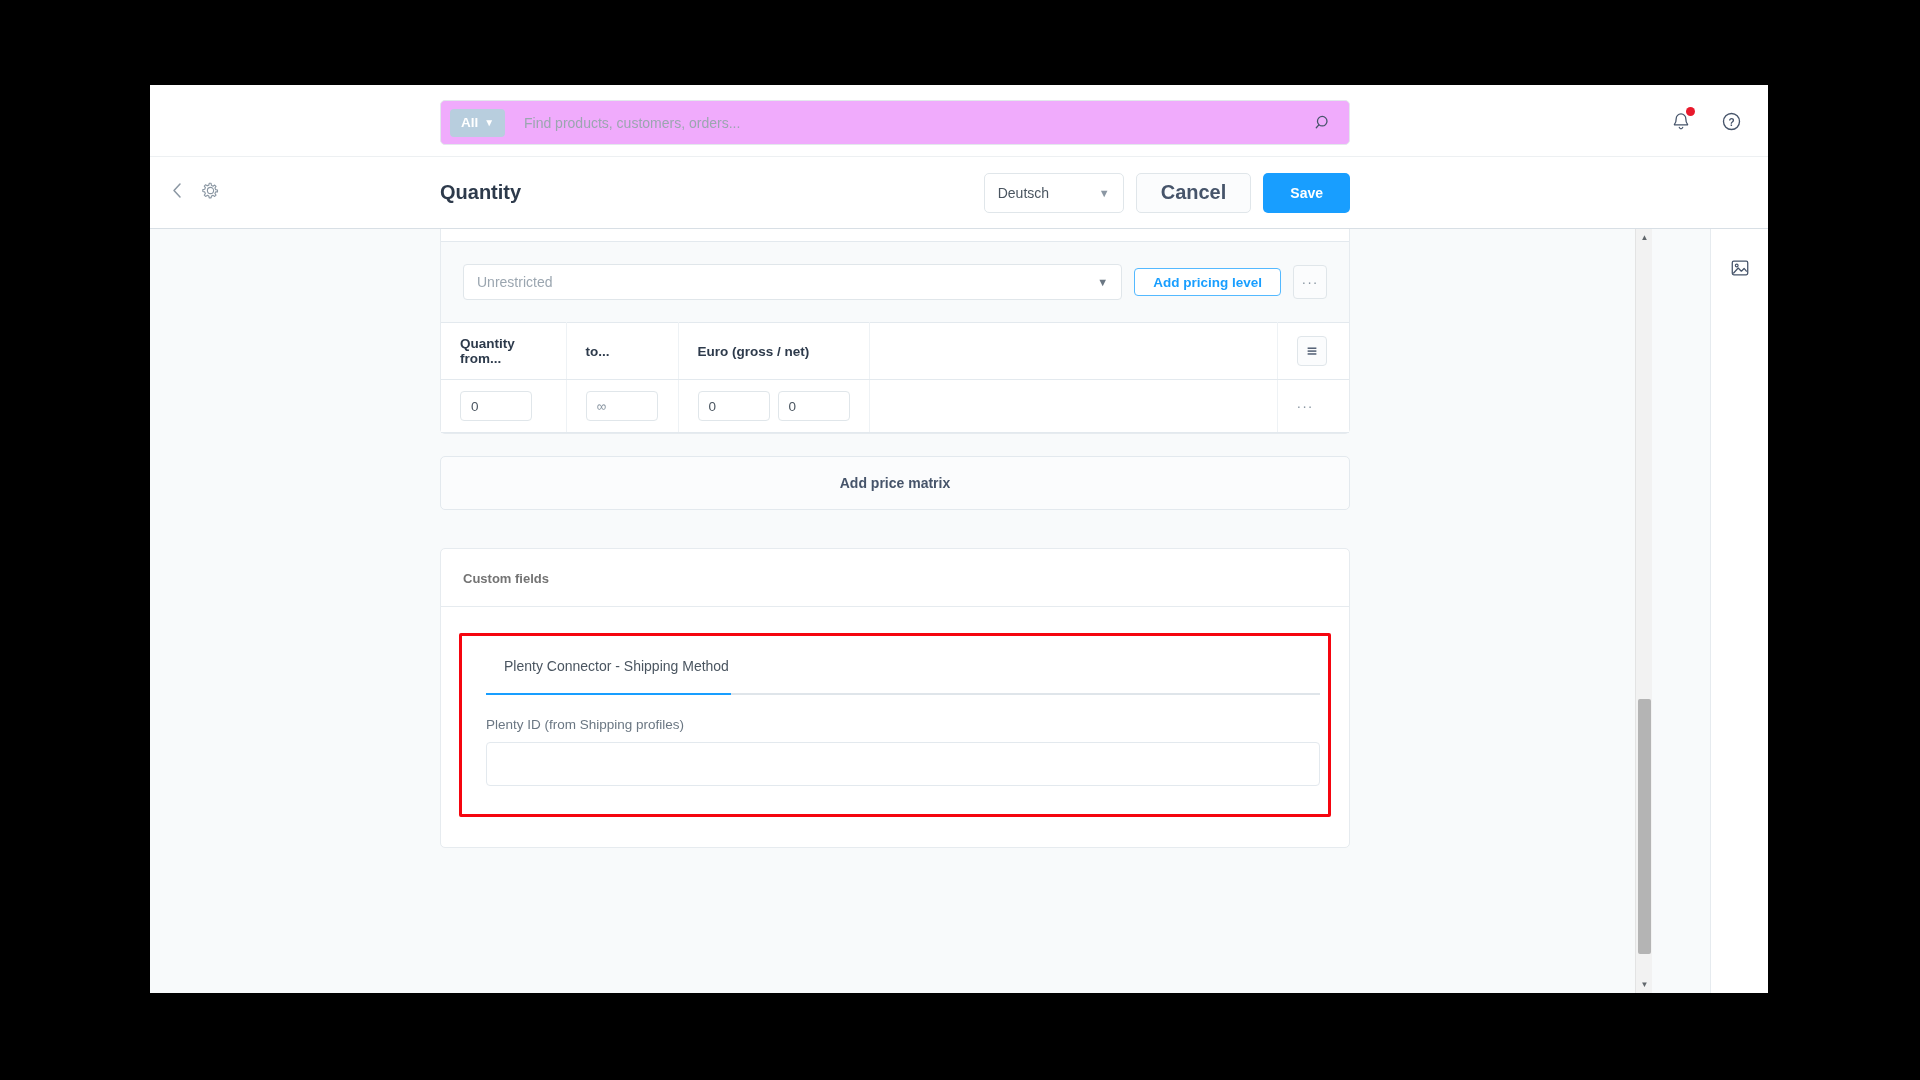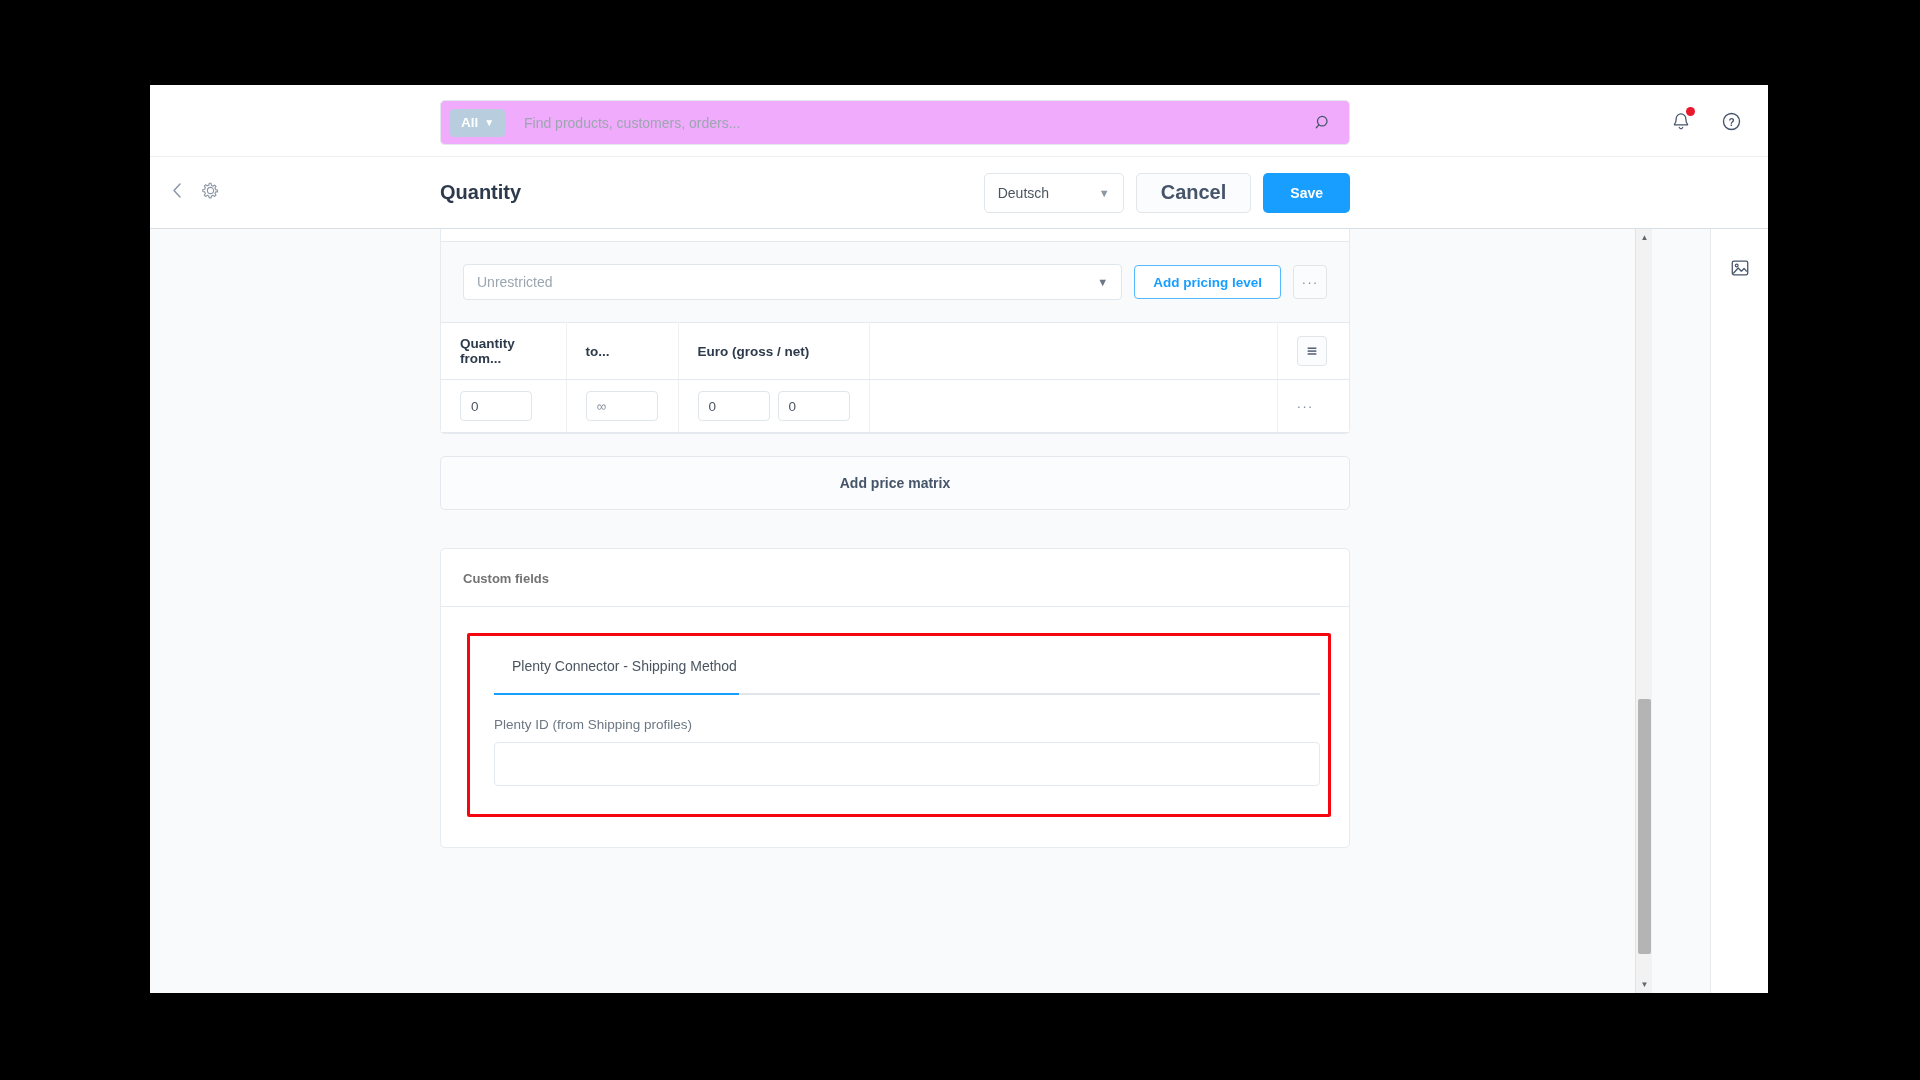--- a/index.html
+++ b/index.html
@@ -149,21 +149,21 @@
   .pricecard-body { padding: 22px; background: #f8fafb; }
   .level-row { display: flex; align-items: center; gap: 12px; }
   .level-select {
     flex: 1; height: 36px;
     background: #fff; border: 1px solid #e0e6ea; border-radius: 4px;
     display: flex; align-items: center; justify-content: space-between;
     padding: 0 13px; font-size: 14px; color: #9ba6b0; cursor: pointer;
   }
   .level-select .chev { color: #6b7783; font-size: 11px; }
   .btn-outline-blue {
-    height: 34px; padding: 0 18px;
+    height: 28px; padding: 0 18px;
     border: 1px solid #54b9ff; border-radius: 4px;
     background: #fff; color: #189eff;
     font-size: 13.5px; font-weight: 700; cursor: pointer;
     white-space: nowrap;
     font-family: "Liberation Sans", sans-serif;
   }
   .btn-dots-sq {
     width: 34px; height: 34px;
     border: 1px solid #e0e6ea; border-radius: 4px;
     background: #fbfcfd; color: #8b97a3;
@@ -233,21 +233,20 @@
   }
   .cfcard-head h3 {
     font-size: 13px; font-weight: 700; color: #737373;
   }
   .cfcard-body { padding: 26px 18px 0 18px; }
   .redbox {
     border: 3px solid #f5050f;
     border-radius: 2px;
     padding: 22px 8px 28px 24px;
     background: #fff;
-    margin-left: 8px;
   }
   .tabrow { position: relative; }
   .tablabel {
     font-size: 14px; color: #4a5560;
     padding: 0 0 19px 18px;
   }
   .tabline {
     height: 2px; background: #dfe5ea; width: 100%;
     position: relative;
   }

